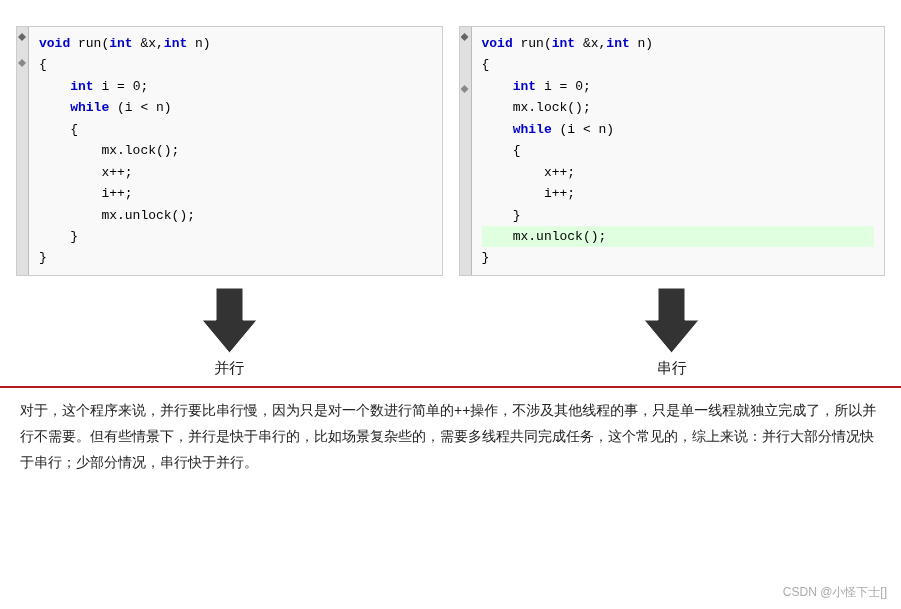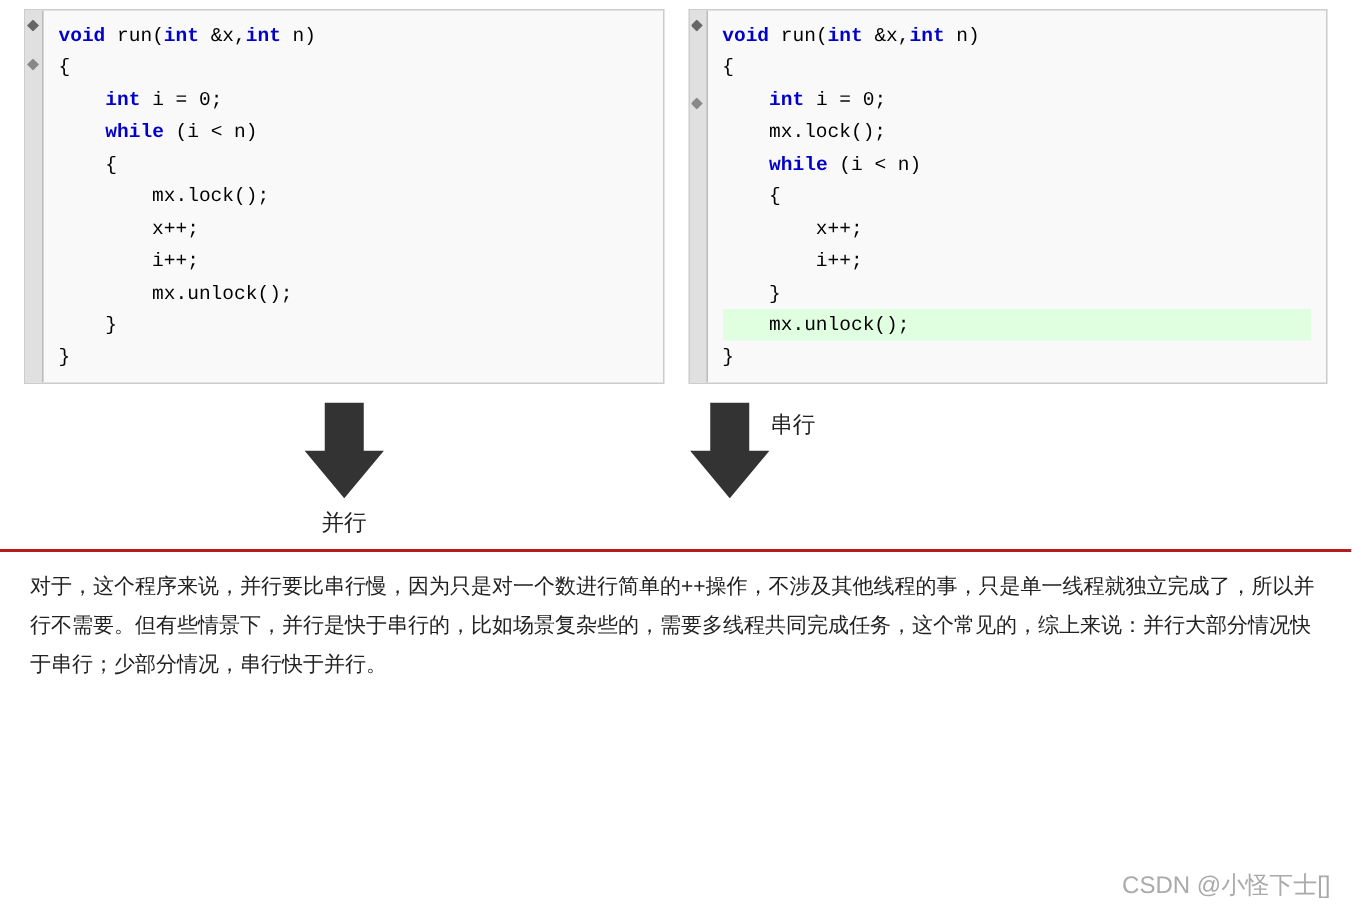--- a/index.html
+++ b/index.html
@@ -15,21 +15,21 @@
     .code-line {
       white-space: pre;
       display: block;
     }
   </style>
 </head>
 <body>
 
 <div style="display:flex; flex-direction:column; height:609px; width:901px; background:#fff; padding:0;">
 
-  <div style="display:flex; flex-direction:row; padding:6px 16px 0 16px; gap:16px; flex-shrink:0;">
+  <div style="display:flex; flex-direction:row; padding:26px 16px 0 16px; gap:16px; flex-shrink:0;">
 
     <div style="flex:1; background:#f9f9f9; border:1px solid #ccc; font-family:'Courier New',Consolas,monospace; font-size:13px; line-height:1.65; position:relative; overflow:hidden;">
       <div style="display:flex; flex-direction:row;">
 
         <div style="width:12px; background:#e0e0e0; border-right:1px solid #bbb; flex-shrink:0; position:relative;">
           <div style="position:absolute; top:6px; left:1px; width:8px; height:8px; background:#666; clip-path:polygon(50% 0%,100% 50%,50%100%,0% 50%);"></div>
           <div style="position:absolute; top:32px; left:1px; width:8px; height:8px; background:#888; clip-path:polygon(50% 0%,100% 50%,50%100%,0% 50%);"></div>
         </div>
         <div style="padding:6px 10px; flex:1;">
           <div class="code-line"><span style="color:#0000cc;font-weight:bold;">void</span> run(<span style="color:#0000cc;font-weight:bold;">int</span> &amp;x,<span style="color:#0000cc;font-weight:bold;">int</span> n)</div>
@@ -75,29 +75,29 @@
   <div style="display:flex; flex-direction:row; padding:12px 16px 0 16px; gap:16px; flex-shrink:0;">
 
     <div style="flex:1; display:flex; flex-direction:column; align-items:center;">
 
       <svg width="55" height="65" viewBox="0 0 55 65">
         <polygon points="14,0 41,0 41,32 55,32 27.5,65 0,32 14,32" fill="#333" stroke="#fff" stroke-width="1"></polygon>
       </svg>
       <div style="font-size:15px; color:#222; margin-top:6px;">并行</div>
     </div>
 
-    <div style="flex:1; display:flex; flex-direction:row; align-items:flex-start;">
+    <div style="flex:1; display:flex; flex-direction:column; align-items:center;">
 
       <svg width="55" height="65" viewBox="0 0 55 65">
         <polygon points="14,0 41,0 41,32 55,32 27.5,65 0,32 14,32" fill="#333" stroke="#fff" stroke-width="1"></polygon>
       </svg>
       <div style="font-size:15px; color:#222; margin-top:6px;">串行</div>
     </div>
 
   </div>
 
   <div style="padding:10px 20px 6px 20px; font-size:14px; color:#222; line-height:1.85; border-top:2px solid #b91c1c; margin-top:8px; flex:1;">
     <p>对于，这个程序来说，并行要比串行慢，因为只是对一个数进行简单的++操作，不涉及其他线程的事，只是单一线程就独立完成了，所以并行不需要。但有些情景下，并行是快于串行的，比如场景复杂些的，需要多线程共同完成任务，这个常见的，综上来说：并行大部分情况快于串行；少部分情况，串行快于并行。</p>
   </div>
 
-  <div style="position:absolute; bottom:8px; right:14px; font-size:16px; color:#aaa;">CSDN @小怪下士[]</div>
+  <div style="position:absolute; bottom:8px; right:14px; font-size:12px; color:#aaa;">CSDN @小怪下士[]</div>
 
 </div>
 
 </body></html>

